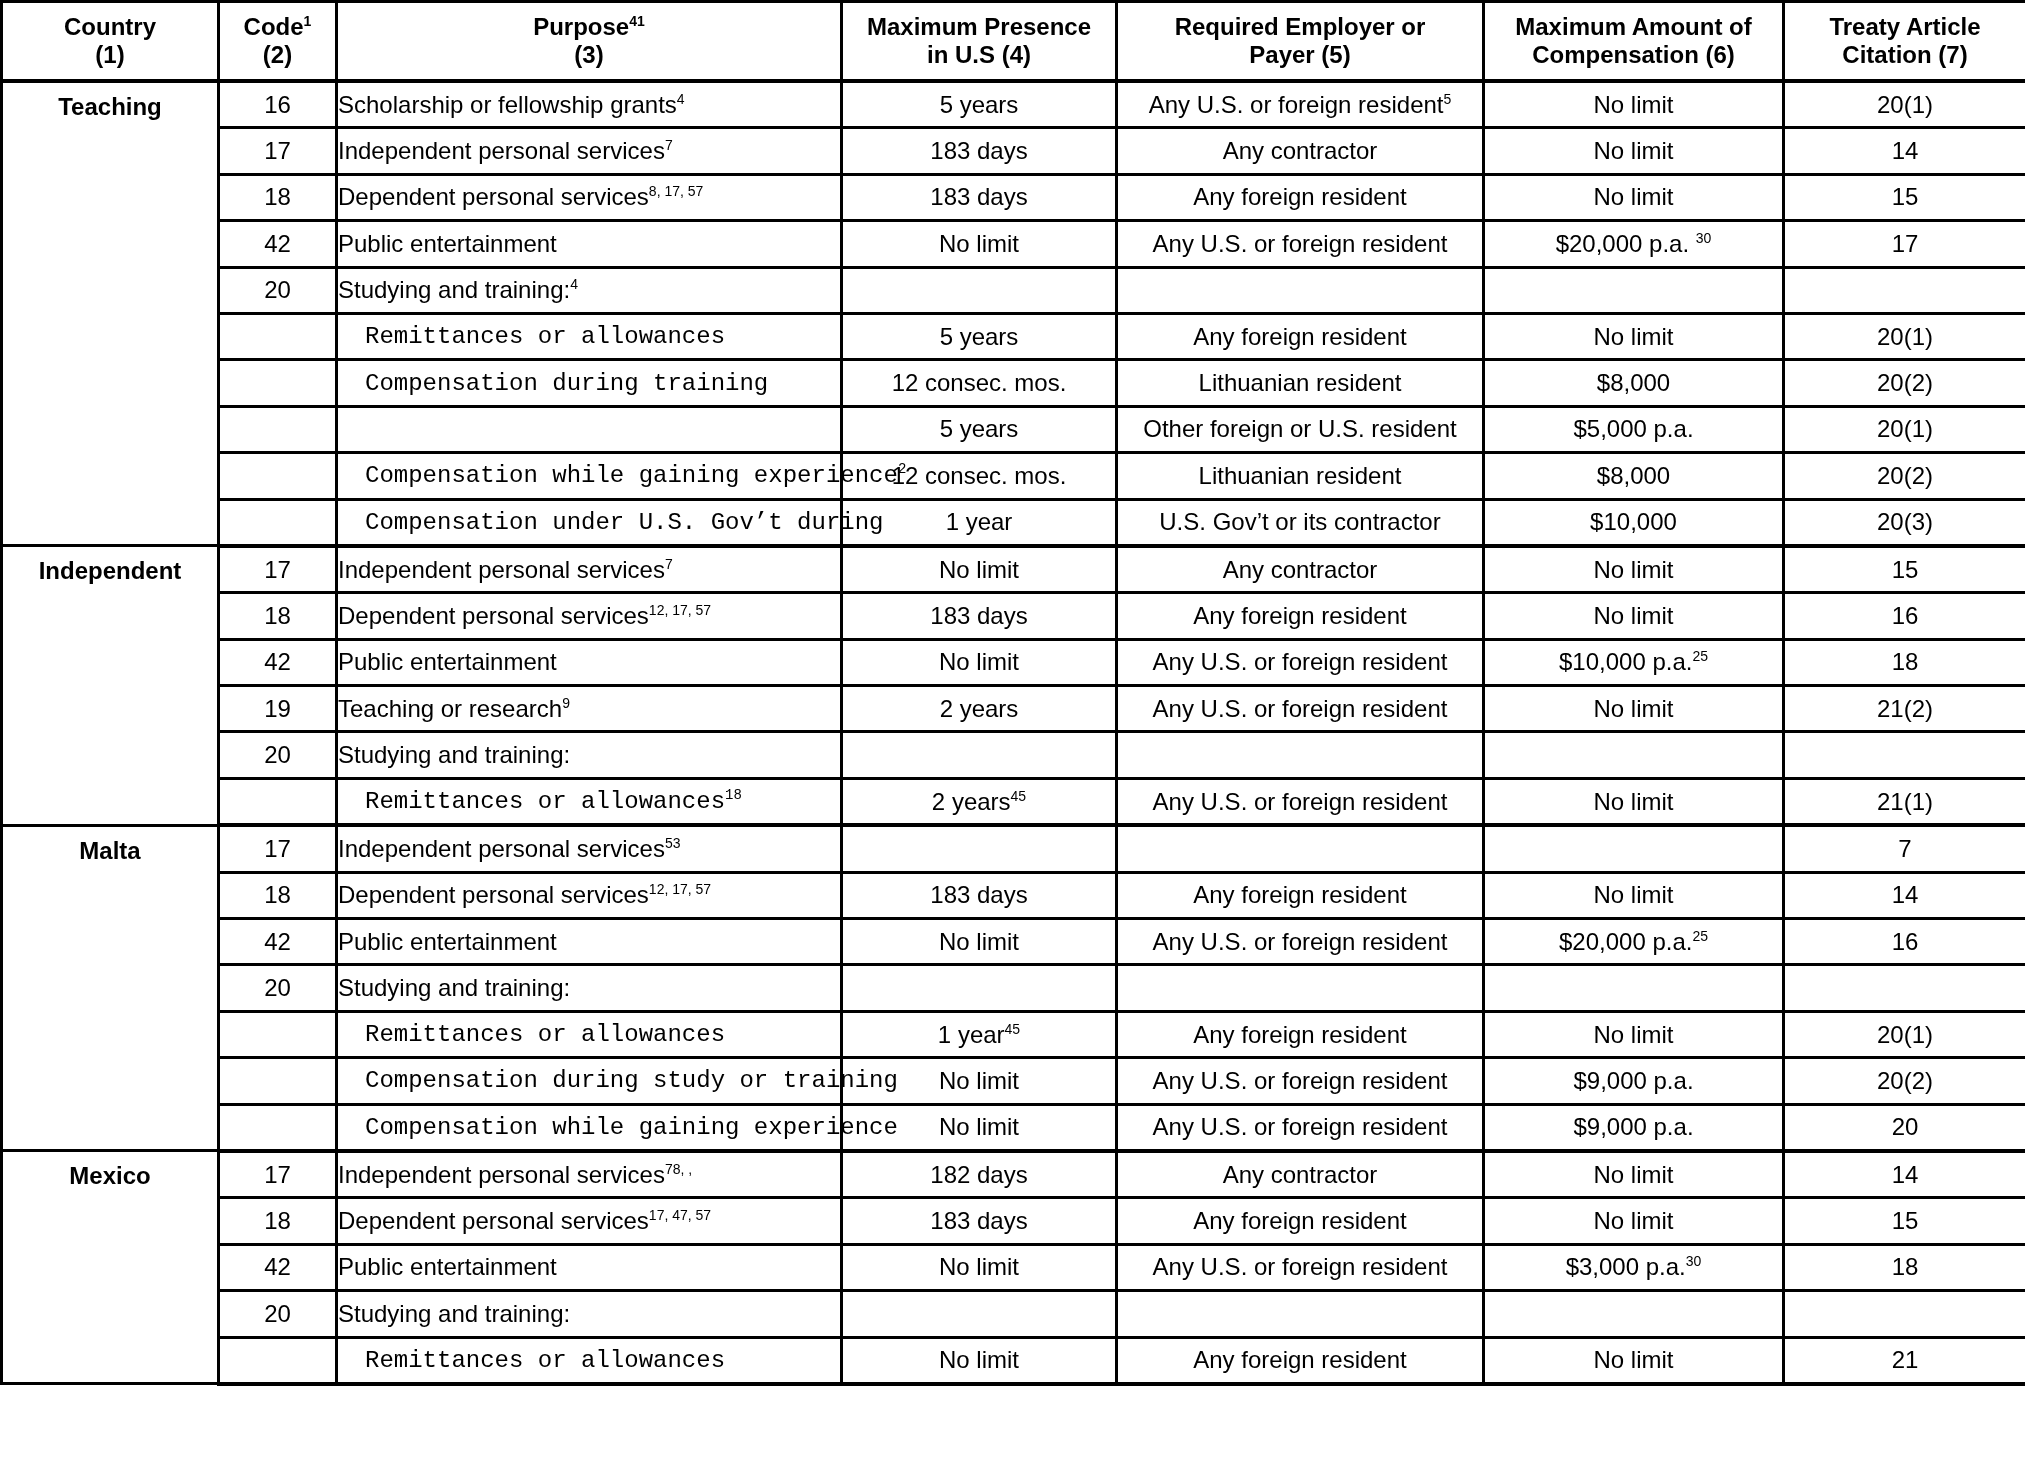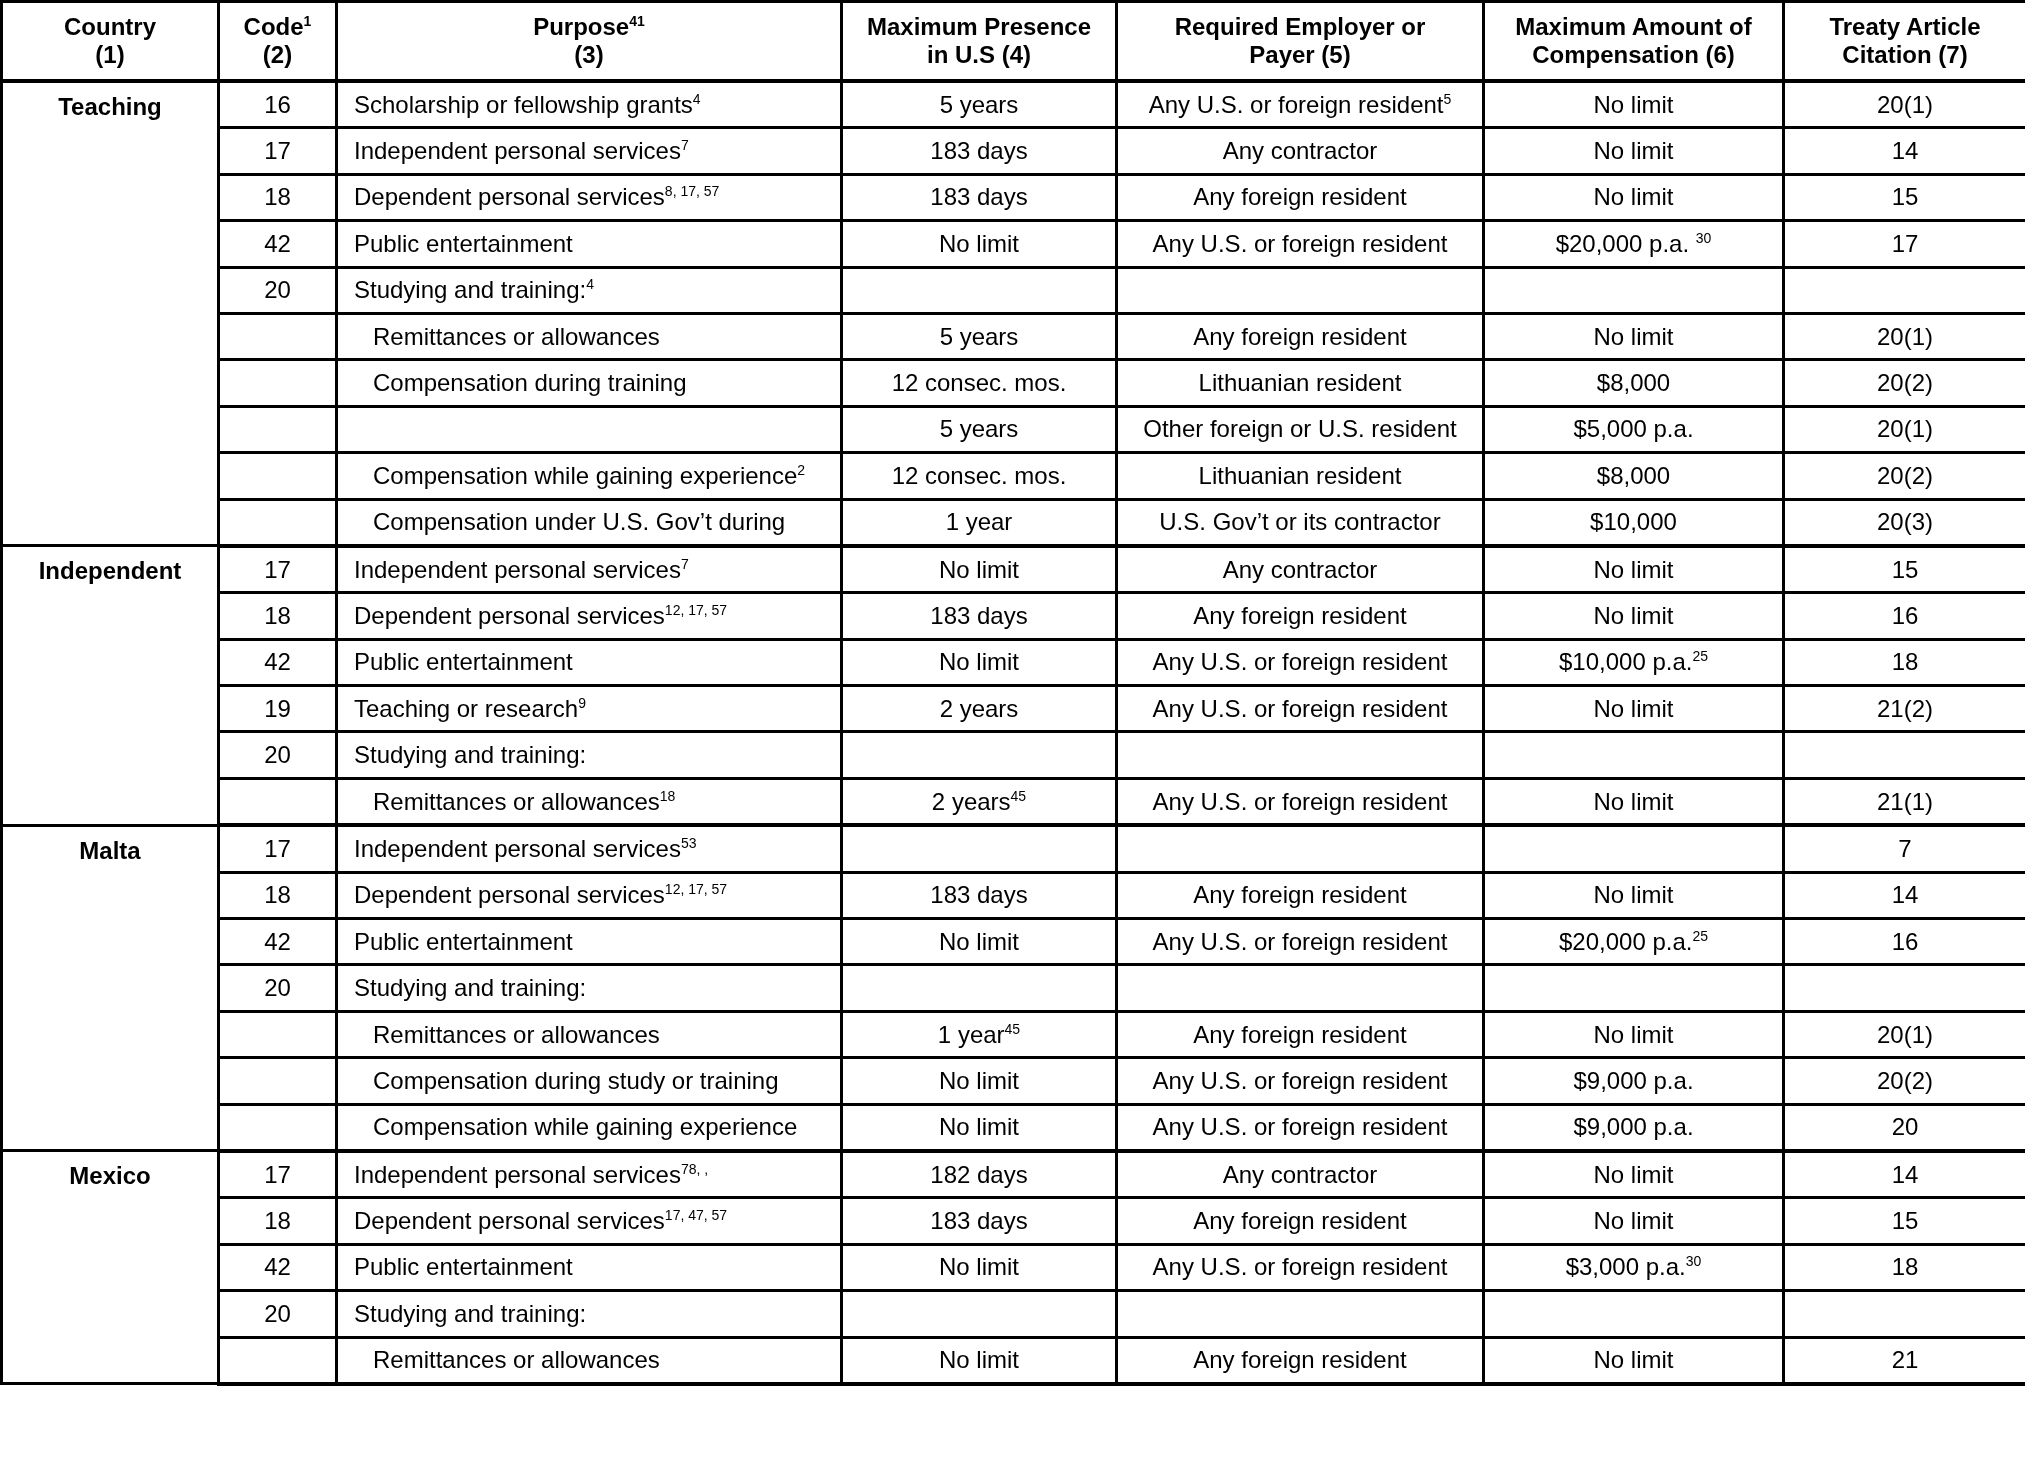--- a/index.html
+++ b/index.html
@@ -28,22 +28,22 @@
     border-bottom-width: 4px;
   }
   tbody td {
     height: 43.4px;
     font-size: 24px;
     text-align: center;
     vertical-align: middle;
     white-space: nowrap;
   }
   td.country { font-weight: bold; vertical-align: top; padding-top: 10px; }
-  td.purpose { text-align: left; padding-left: 16px; }
-  td.purpose.sub { padding-left: 35px; }
+  td.purpose { text-align: left; padding-left: 0; }
+  td.purpose.sub { padding-left: 27px; font-family: Liberation Mono, monospace; }
   tr.group-end td { border-bottom-width: 4px; }
   sup { font-size: 14px; line-height: 0; vertical-align: 9px; }
   .hl { display: block; }
 </style>
 </head>
 <body>
 
 <table class="treaty">
   <colgroup>
     <col class="c1">

